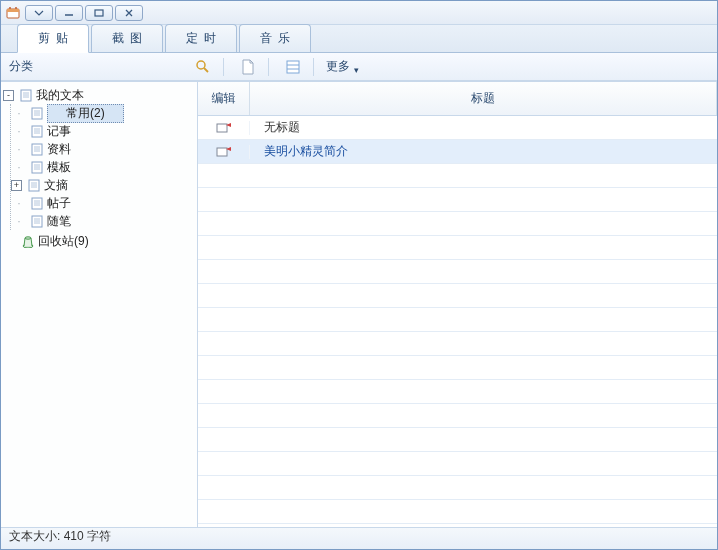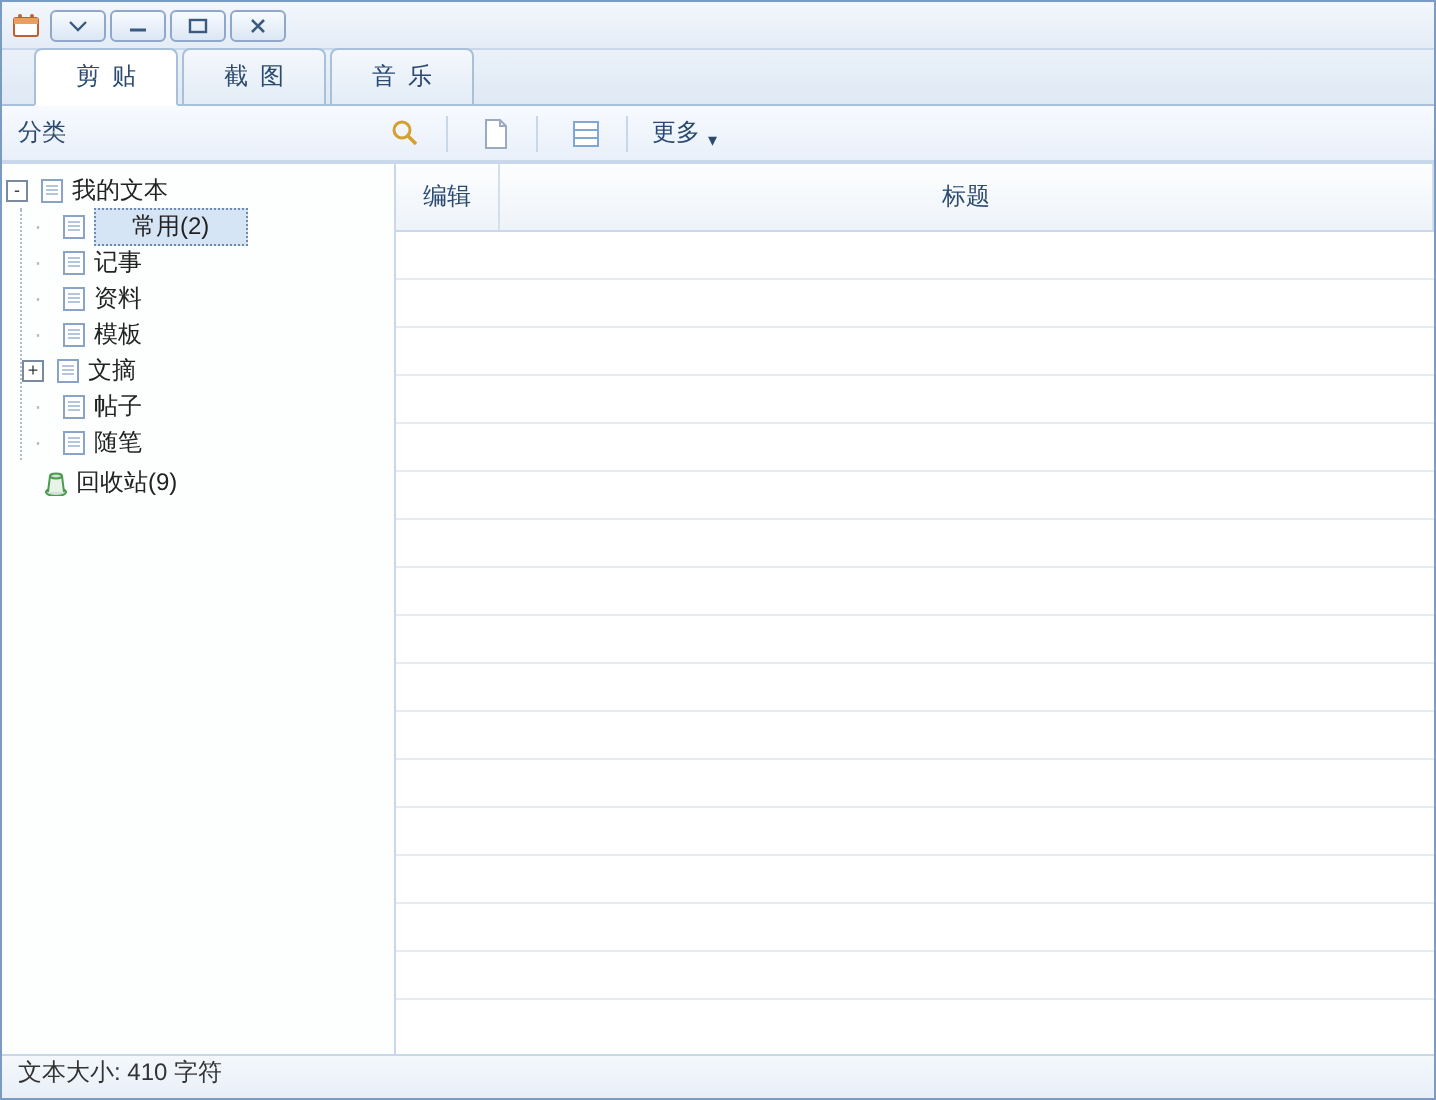--- a/index.html
+++ b/index.html
@@ -152,20 +152,21 @@
           <svg width="10" height="8">
             <path d="M2 1 L8 7 M8 1 L2 7" stroke="#3a5a80" stroke-width="1.3"></path>
           </svg>
         </div>
     </div>
   </div>
 
   <div class="tabstrip" id="tabstrip">
       <div class="tab active">剪贴</div>
       <div class="tab">截图</div>
+      <div class="tab">定时</div>
       <div class="tab">音乐</div>
     </div>
 
   <div class="toolbar">
     <div class="cat-label">分类</div>
     <div class="tool-btn">
       <svg width="16" height="16">
           <circle cx="6" cy="6" r="4" fill="none" stroke="#d4a030" stroke-width="1.5"></circle>
           <line x1="9" y1="9" x2="13" y2="13" stroke="#d4a030" stroke-width="1.8"></line>
         </svg>
@@ -326,20 +327,42 @@
         </ul>
       </div>
     </div>
 
     <div class="list-pane">
       <div class="list-header">
         <div class="col col-edit">编辑</div>
         <div class="col col-title">标题</div>
       </div>
       <div class="list-body" id="list-body">
+          <div class="row">
+            <div class="cell-edit">
+              <span>
+                <svg width="16" height="14">
+                  <rect x="1" y="3" width="10" height="8" fill="#fff" stroke="#808898"></rect>
+                  <path d="M10 4 L15 2 L15 6 Z" fill="#d04040"></path>
+                </svg>
+              </span>
+            </div>
+            <div class="cell-title">无标题</div>
+          </div>
+          <div class="row selected">
+            <div class="cell-edit">
+              <span>
+                <svg width="16" height="14">
+                  <rect x="1" y="3" width="10" height="8" fill="#fff" stroke="#808898"></rect>
+                  <path d="M10 4 L15 2 L15 6 Z" fill="#d04040"></path>
+                </svg>
+              </span>
+            </div>
+            <div class="cell-title">美明小精灵简介</div>
+          </div>
           <div class="row empty">
             <div class="cell-edit"></div>
             <div class="cell-title"></div>
           </div>
           <div class="row empty">
             <div class="cell-edit"></div>
             <div class="cell-title"></div>
           </div>
           <div class="row empty">
             <div class="cell-edit"></div>

